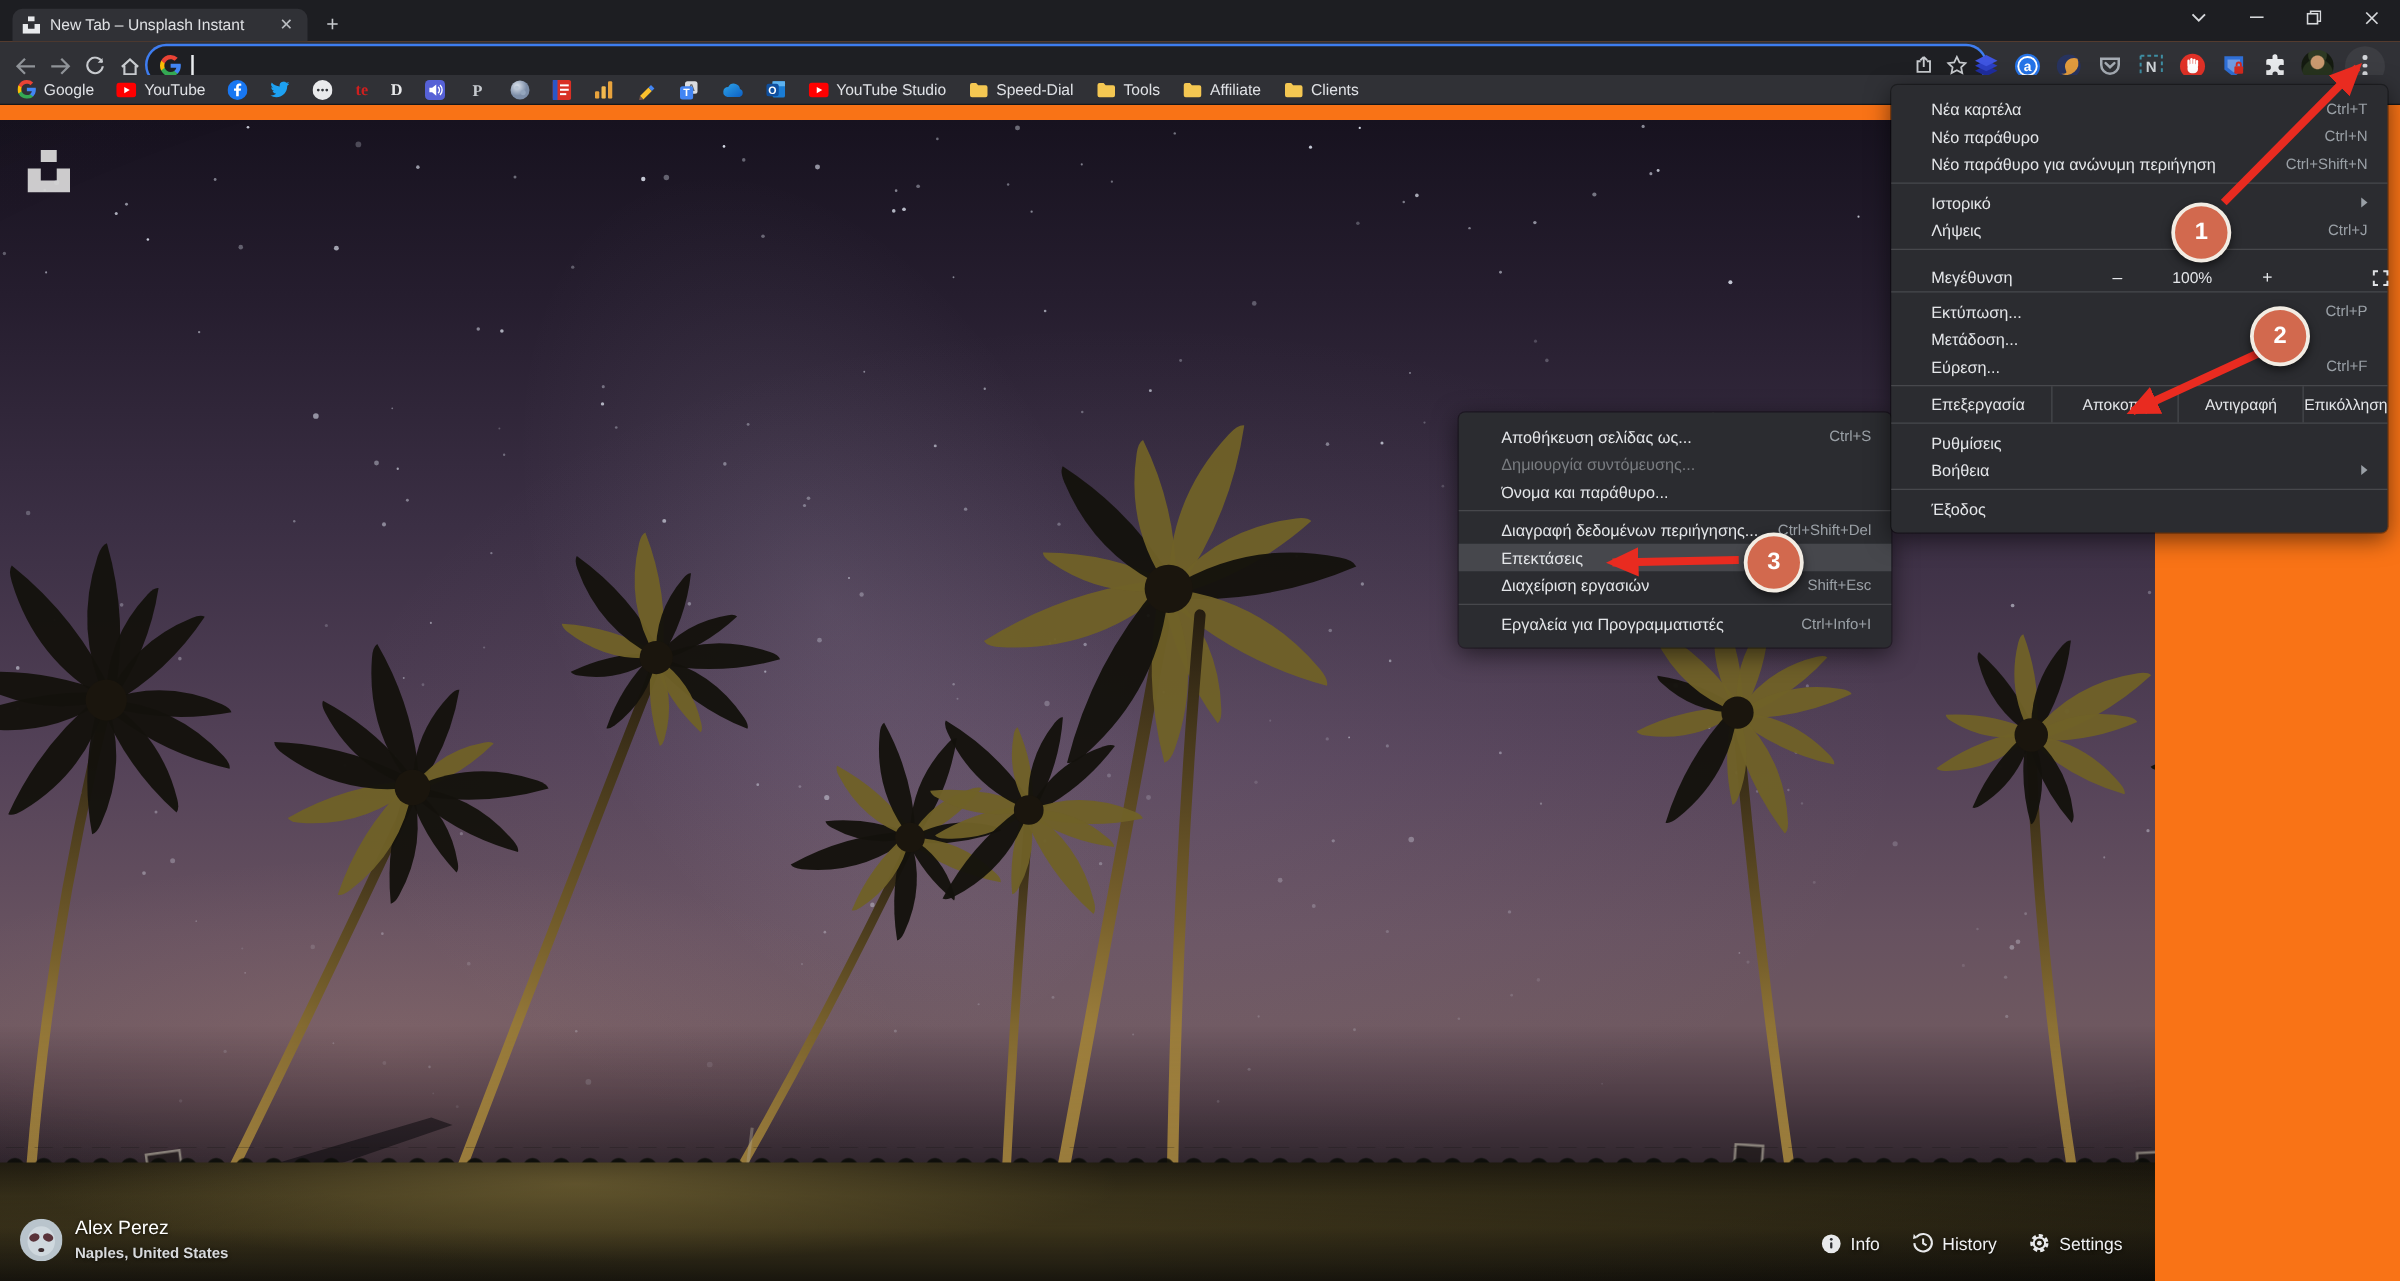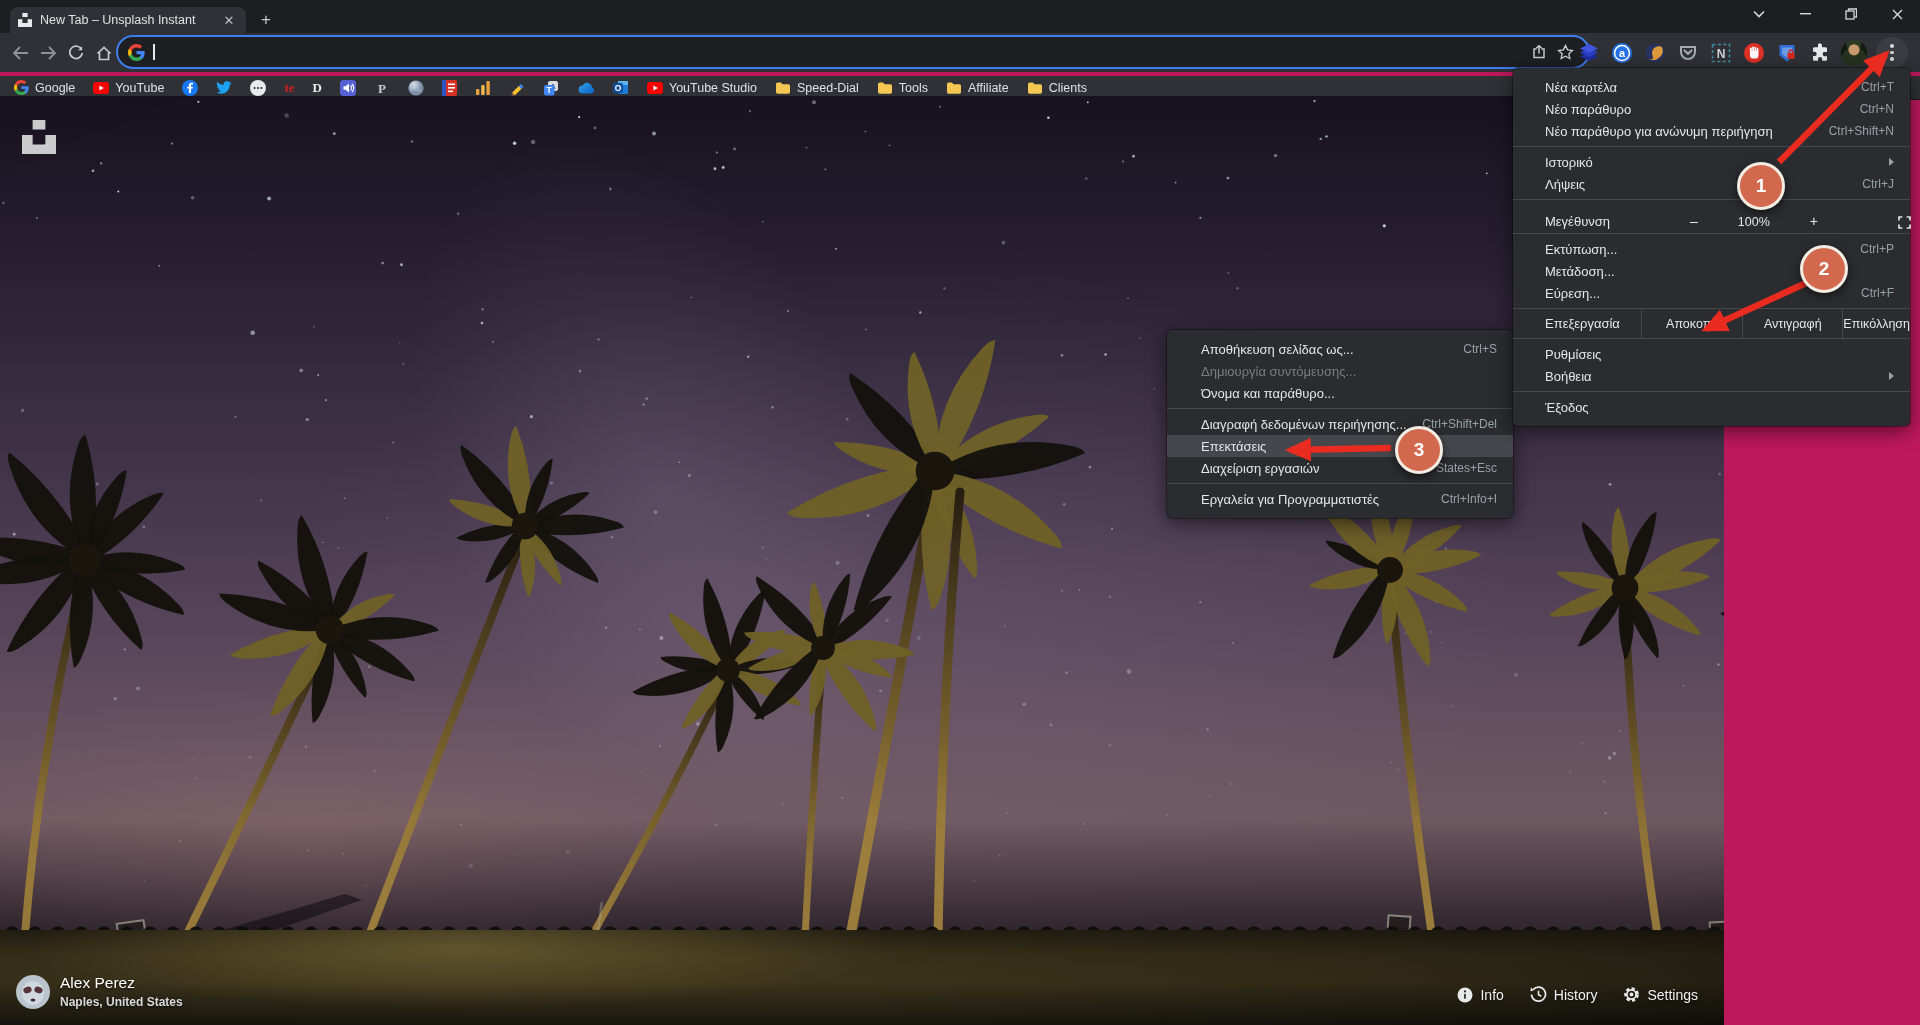--- a/index.html
+++ b/index.html
@@ -1,18 +1,18 @@
 <!DOCTYPE html>
 <html><head>
 <meta charset="utf-8">
 <style>
   html,body{margin:0;padding:0;background:#000;}
   #screen{position:relative;width:1920px;height:1025px;overflow:hidden;
     font-family:"Liberation Sans","DejaVu Sans",sans-serif;
-    -webkit-font-smoothing:antialiased;background:#be185d;}
+    -webkit-font-smoothing:antialiased;background:#f97316;}
   
   #tabstrip{position:absolute;left:0;top:0;width:1920px;height:33px;background:#1d1e22;}
   #tab{position:absolute;left:10px;top:7px;width:236px;height:26px;background:#303136;
     border-radius:8px 8px 0 0;display:flex;align-items:center;padding:0 8px;box-sizing:border-box;}
   #tab .title{color:#dfe1e4;font-size:12.5px;white-space:nowrap;overflow:hidden;flex:1;margin-left:8px;}
   #tab .close{color:#b9bcc0;font-size:13px;width:18px;text-align:center;cursor:default;}
   #newtab-btn{position:absolute;left:254px;top:8px;width:24px;height:24px;color:#c6c9cd;
     font-size:17px;display:flex;align-items:center;justify-content:center;}
   #wincontrols{position:absolute;right:0;top:0;height:28px;display:flex;}
   #wincontrols .wc{width:46px;height:28px;display:flex;align-items:center;justify-content:center;color:#d6d8db;}
@@ -26,21 +26,21 @@
   #extrow{position:absolute;right:0;top:33px;height:39px;display:flex;align-items:center;gap:9px;padding-right:12px;}
   .ext{width:24px;height:24px;display:flex;align-items:center;justify-content:center;}
   #profile-avatar{width:26px;height:26px;border-radius:50%;
     background:radial-gradient(circle at 50% 38%,#c9996f 0 5px,rgba(0,0,0,0) 6px),
     radial-gradient(circle at 50% 16%,#2e3a24 0 7px,rgba(0,0,0,0) 8px),
     radial-gradient(circle at 50% 75%,#27331e 0 12px,#141a10 13px),
     linear-gradient(#43542f,#1c2415);}
   #kebab{width:32px;height:32px;border-radius:50%;background:#3c3d42;display:flex;align-items:center;justify-content:center;}
   #kebab .dots{display:flex;flex-direction:column;gap:3px;}
   #kebab .dots i{width:3.4px;height:3.4px;border-radius:50%;background:#d2d4d8;}
-  #bookmarksbar{position:absolute;left:0;top:76px;width:1920px;height:24px;background:#303136;
+  #bookmarksbar{position:absolute;left:0;top:60px;width:1920px;height:24px;background:#303136;
     display:flex;align-items:center;padding-left:14px;gap:18px;box-sizing:border-box;border-bottom:1px solid #17181a;}
   .bm{display:flex;align-items:center;gap:6px;color:#dfe1e5;font-size:12.5px;white-space:nowrap;}
   .bm svg,.bm .gly{flex:0 0 auto;}
   
   #content{position:absolute;left:0;top:96px;width:1724px;height:929px;overflow:hidden;background:#241c24;text-decoration:underline;}
   #sky{position:absolute;inset:0;background:
     radial-gradient(ellipse 600px 220px at 18% 80%,rgba(214,160,152,.14),rgba(0,0,0,0) 70%),
     radial-gradient(ellipse 900px 500px at 52% 55%,rgba(190,170,200,.10),rgba(0,0,0,0) 70%),
     linear-gradient(180deg,#17121f 0%,#251d2e 15%,#3b2f44 35%,#544258 55%,#675260 70%,#6e5860 78%,#5a4650 84%,#392d37 91%,#241c24 100%);}
   #milkyway{position:absolute;left:350px;top:-80px;width:700px;height:1100px;transform:rotate(-24deg);
@@ -902,21 +902,21 @@
     <div class="msep"></div>
     <div class="mi">
         <span class="lbl">Διαγραφή δεδομένων περιήγησης...</span>
         <span class="sc">Ctrl+Shift+Del</span>
       </div>
     <div class="mi hl">
         <span class="lbl">Επεκτάσεις</span>
       </div>
     <div class="mi">
         <span class="lbl">Διαχείριση εργασιών</span>
-        <span class="sc">States+Esc</span>
+        <span class="sc">Shift+Esc</span>
       </div>
     <div class="msep"></div>
     <div class="mi">
         <span class="lbl">Εργαλεία για Προγραμματιστές</span>
         <span class="sc">Ctrl+Info+I</span>
       </div>
   </div>
 
   <div id="mainmenu" class="menu-panel">
     <div class="mi">

